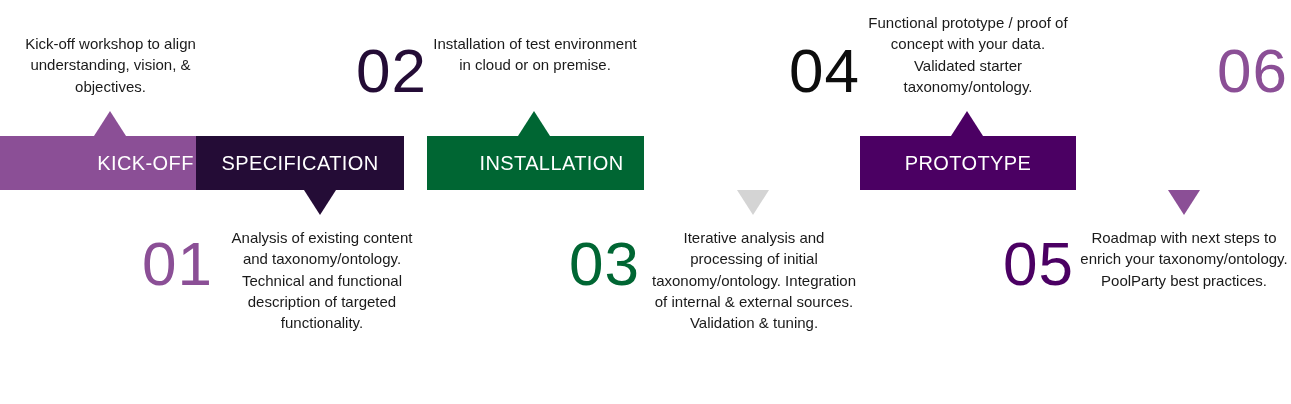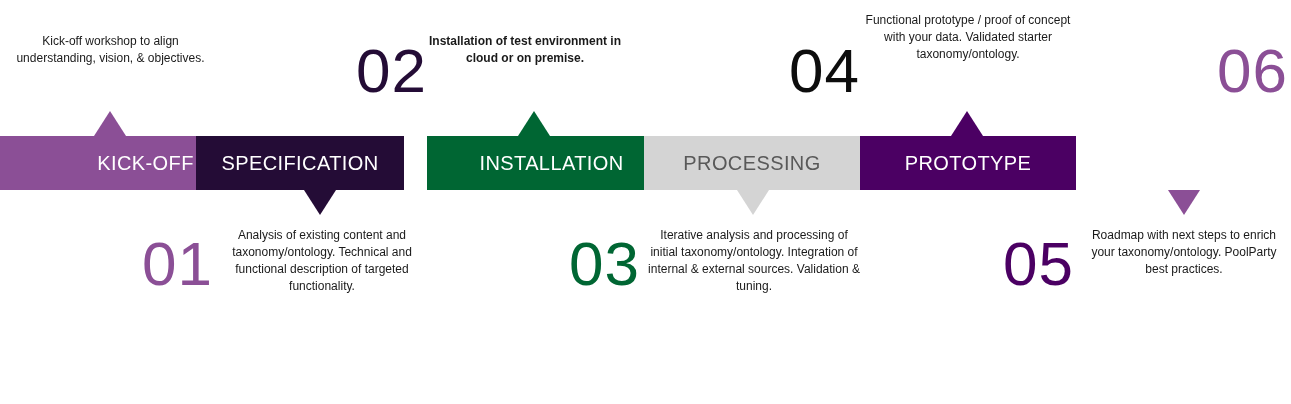--- a/index.html
+++ b/index.html
@@ -61,21 +61,21 @@
   .arrow.down {
     border-top-width: 25px;
     border-top-style: solid;
     top: 54px;
   }
 
   
   .callout {
     position: absolute;
     text-align: center;
-    font-size: 12px;
+    font-size: 15px;
     line-height: 1.42;
     color: #1a1a1a;
   }
 
   
   .stepnum {
     position: absolute;
     text-align: right;
     font-size: 62px;
     line-height: 1;
@@ -83,21 +83,21 @@
     letter-spacing: 1px;
   }
 </style>
 </head>
 <body>
 
 <div id="canvas">
 
   <div id="callout-layer">
       <div class="callout" style="left: 8px; top: 33px; width: 205px;">Kick-off workshop to align understanding, vision, &amp; objectives.</div>
-      <div class="callout" style="left: 420px; top: 33px; width: 210px; font-weight: bold;">Installation of test environment in cloud or on premise.</div>
+      <div class="callout" style="left: 430px; top: 33px; width: 210px;">Installation of test environment in cloud or on premise.</div>
       <div class="callout" style="left: 862px; top: 12px; width: 212px;">Functional prototype / proof of concept with your data. Validated starter taxonomy/ontology.</div>
       <div class="callout" style="left: 217px; top: 227px; width: 210px;">Analysis of existing content and taxonomy/ontology. Technical and functional description of targeted functionality.</div>
       <div class="callout" style="left: 648px; top: 227px; width: 212px;">Iterative analysis and processing of initial taxonomy/ontology. Integration of internal &amp; external sources. Validation &amp; tuning.</div>
       <div class="callout" style="left: 1080px; top: 227px; width: 208px;">Roadmap with next steps to enrich your taxonomy/ontology. PoolParty best practices.</div>
     </div>
 
   <div id="number-layer">
       <div class="stepnum" style="left: 8px; top: 233px; width: 205px; color: rgb(139, 79, 150);">01</div>
       <div class="stepnum" style="left: 217px; top: 40px; width: 210px; color: rgb(36, 12, 54);">02</div>
       <div class="stepnum" style="left: 430px; top: 233px; width: 210px; color: rgb(0, 102, 51);">03</div>
@@ -112,23 +112,20 @@
       </div>
       <div class="arrow up" style="left: 94px; border-bottom-color: rgb(139, 79, 150);"></div>
       <div class="band" style="left: 196px; width: 208px; background: rgb(36, 12, 54); text-align: right;">
         <span class="band-label" style="color: rgb(255, 255, 255);">SPECIFICATION</span>
       </div>
       <div class="arrow down" style="left: 304px; border-top-color: rgb(36, 12, 54);"></div>
       <div class="band" style="left: 427px; width: 217px; background: rgb(0, 102, 51); padding-left: 32px;">
         <span class="band-label" style="color: rgb(255, 255, 255);">INSTALLATION</span>
       </div>
       <div class="arrow up" style="left: 518px; border-bottom-color: rgb(0, 102, 51);"></div>
-      <div class="band" style="left: 644px; width: 216px; background: rgb(212, 212, 212);">
-        <span class="band-label" style="color: rgb(89, 89, 89);">PROCESSING</span>
-      </div>
       <div class="arrow down" style="left: 737px; border-top-color: rgb(212, 212, 212);"></div>
       <div class="band" style="left: 860px; width: 216px; background: rgb(75, 0, 99);">
         <span class="band-label" style="color: rgb(255, 255, 255);">PROTOTYPE</span>
       </div>
       <div class="arrow up" style="left: 951px; border-bottom-color: rgb(75, 0, 99);"></div>
       <div class="arrow down" style="left: 1168px; border-top-color: rgb(139, 79, 150);"></div>
     </div>
 
 </div>
 

